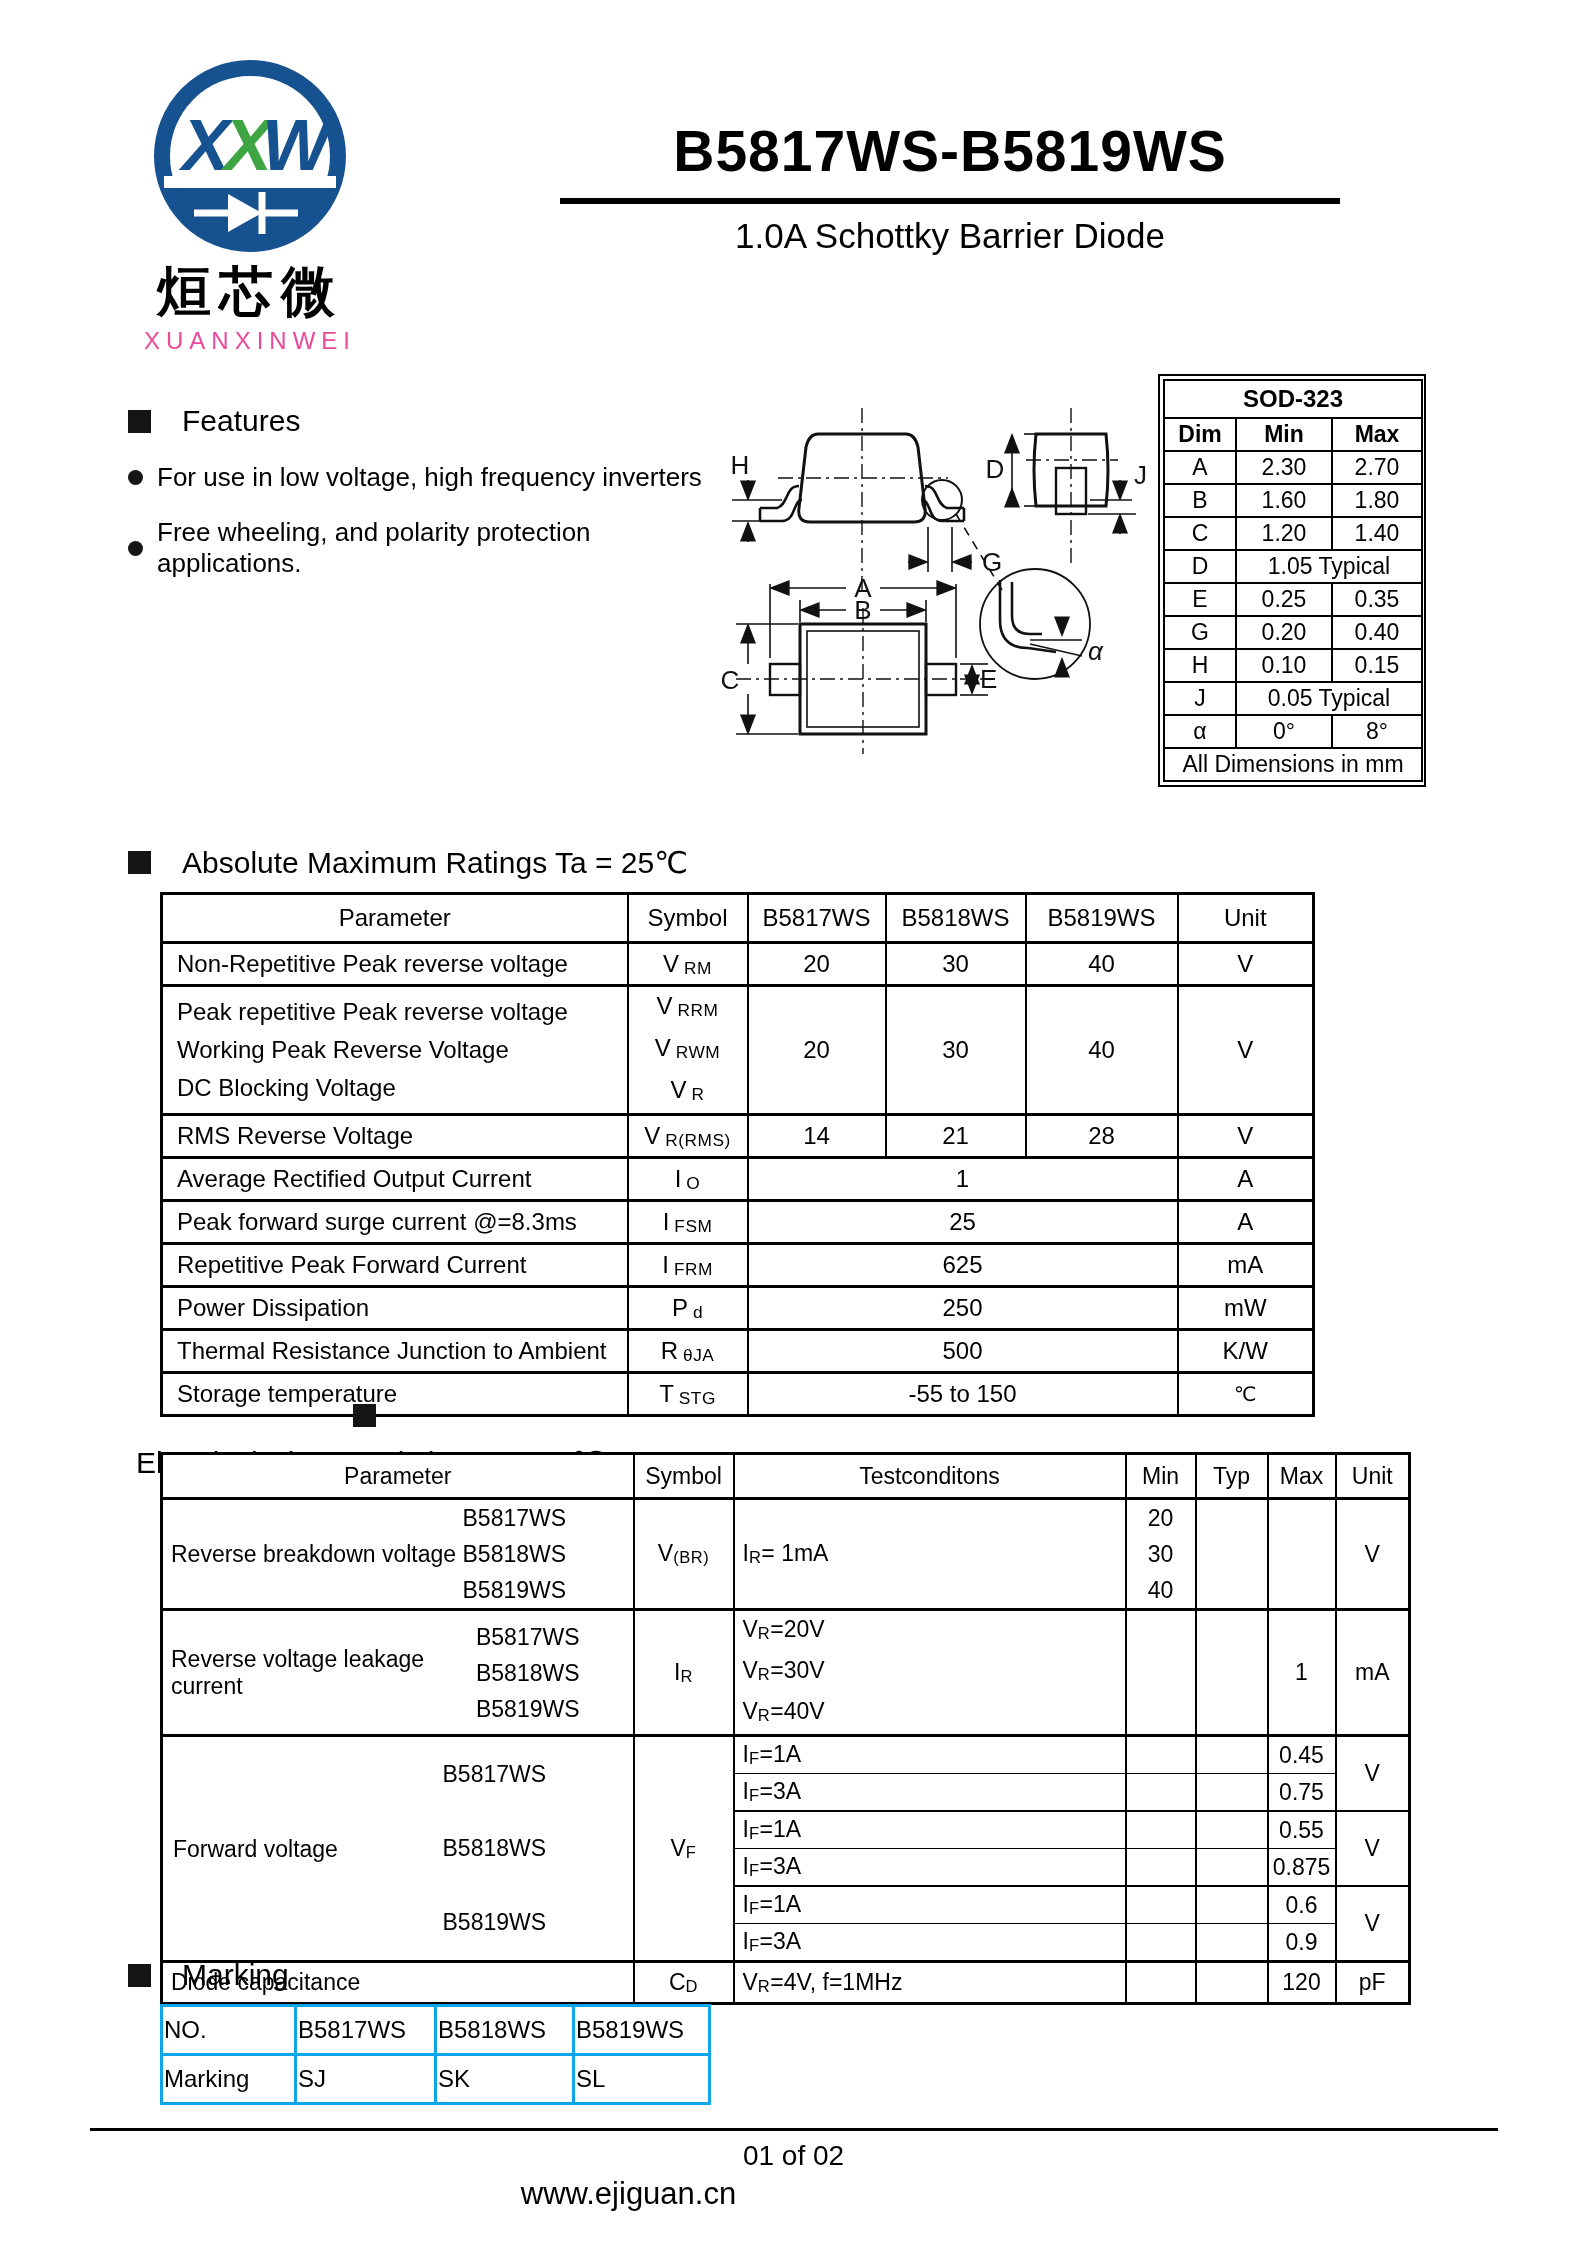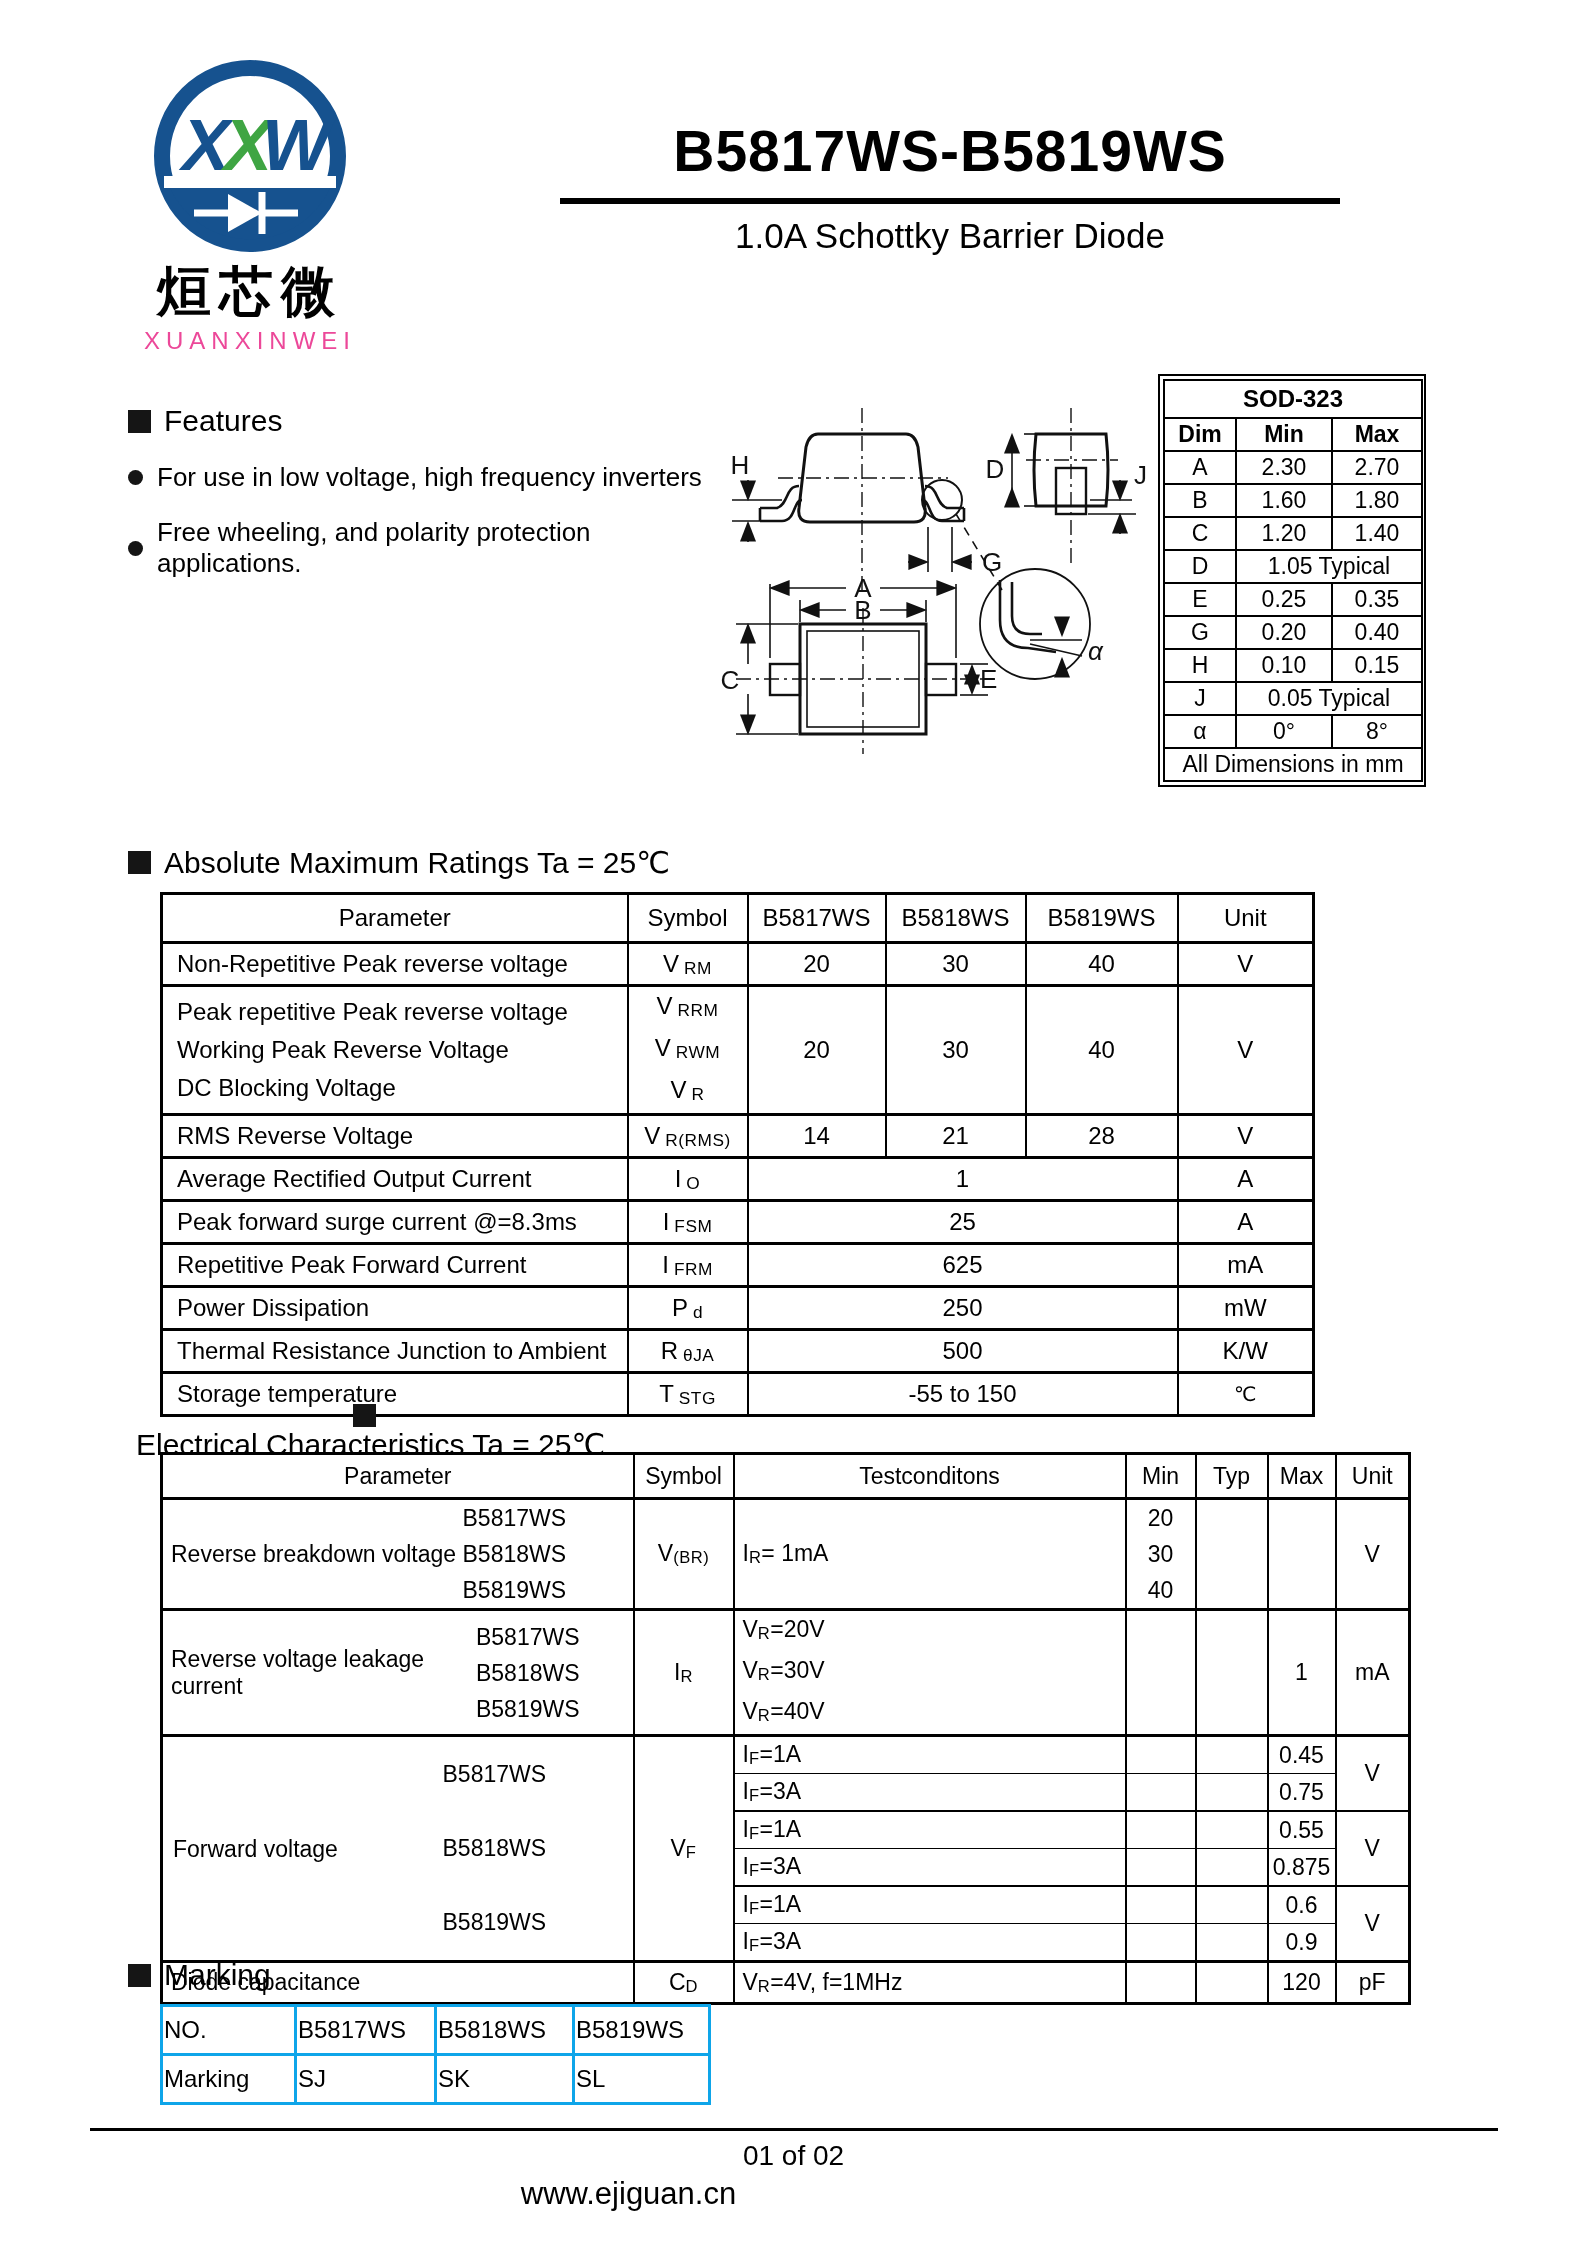--- a/index.html
+++ b/index.html
@@ -11,21 +11,21 @@
   .logo-cn{font-size:54px;font-weight:700;letter-spacing:8px;line-height:1.1;margin-top:4px;}
   .logo-en{font-size:24px;font-weight:500;letter-spacing:6px;color:#ec4899;margin-top:6px;}
 
   
   .titleblock{position:absolute;left:520px;top:118px;width:860px;text-align:center;}
   .title{font-size:57px;font-weight:700;letter-spacing:1px;}
   .title-rule{height:6px;background:#000;margin:14px 40px 12px 40px;}
   .subtitle{font-size:35px;font-weight:400;}
 
   
-  .sec-head{display:flex;align-items:center;font-size:30px;}
+  .sec-head{display:flex;align-items:center;font-size:30px;gap:18px;}
   .sq{width:23px;height:23px;background:#151515;margin-right:13px;flex:0 0 auto;}
 
   
   .features{position:absolute;left:128px;top:404px;width:610px;}
   .feat{display:flex;align-items:center;font-size:26px;margin-top:24px;}
   .dot{width:15px;height:15px;border-radius:50%;background:#151515;margin-right:14px;flex:0 0 auto;}
 
   
   .diagram{position:absolute;left:690px;top:372px;}
   .diagram text{font-size:26px;fill:#111;}

